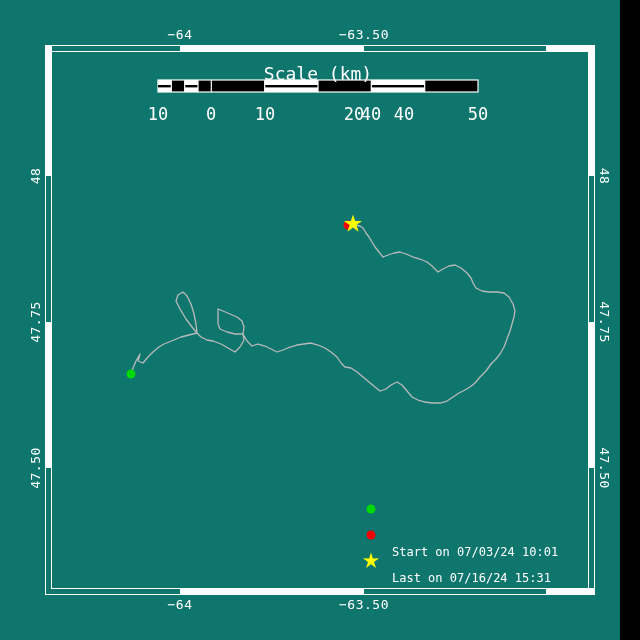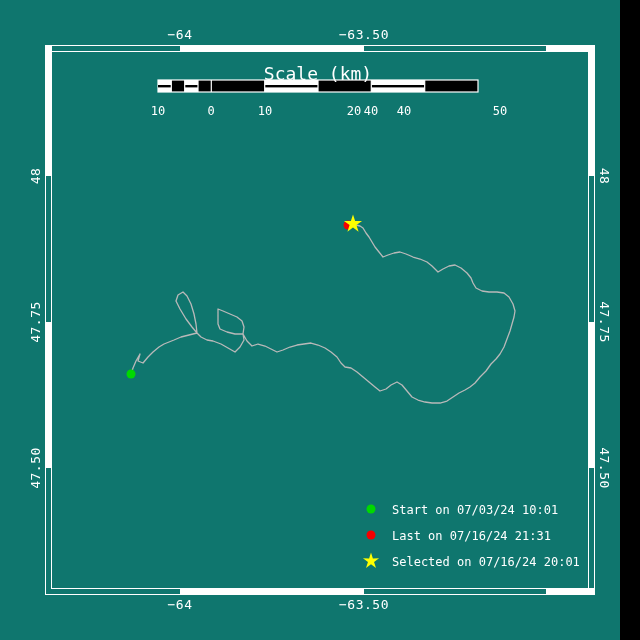--- a/index.html
+++ b/index.html
@@ -7,22 +7,22 @@
     position:relative;width:620px;height:640px;background:#0f766e;overflow:hidden;
     font-family:"DejaVu Sans Mono","Liberation Mono",monospace;color:#fff;
   }
   #plot-svg{position:absolute;left:0;top:0;}
   .lab{position:absolute;white-space:pre;color:#fff;}
   .ax{font-size:13px;letter-spacing:0.5px;}
   .xlab{transform:translateX(-50%);}
   .ylab-left{transform:translate(-50%,-50%) rotate(-90deg);}
   .ylab-right{transform:translate(-50%,-50%) rotate(90deg);}
   .sc-title{font-size:18px;transform:translateX(-50%);}
-  .sc-num{font-size:12px;transform:translateX(-50%);}
-  .leg-text{font-size:12px;letter-spacing:0px;}
+  .sc-num{font-size:17px;transform:translateX(-50%);}
+  .leg-text{font-size:12px;letter-spacing:0px;margin-top:42px;}
 </style>
 </head>
 <body>
 
 <div id="stage">
 
   <svg id="plot-svg" width="640" height="640">
 
     <g>
       <rect x="45.5" y="45.5" width="549" height="549" fill="none" stroke="#ffffff" stroke-width="1"></rect>
@@ -89,18 +89,17 @@
   <div class="lab ax ylab-right" style="left:604px;top:322px;">47.75</div>
   <div class="lab ax ylab-right" style="left:604px;top:468px;">47.50</div>
 
   <div class="lab sc-title" style="left:318px;top:63px;">Scale (km)</div>
   <div class="lab sc-num" style="left:158px;top:104px;">10</div>
   <div class="lab sc-num" style="left:211px;top:104px;">0</div>
   <div class="lab sc-num" style="left:265px;top:104px;">10</div>
   <div class="lab sc-num" style="left:318px;top:104px;margin-left:36px;">20</div>
   <div class="lab sc-num" style="left:371px;top:104px;">40</div>
   <div class="lab sc-num" style="left:404px;top:104px;">40</div>
-  <div class="lab sc-num" style="left:500px;top:104px;">50</div>
+  <div class="lab sc-num" style="left:478px;top:104px;">50</div>
 
   <div class="lab leg-text" style="left:392px;top:503px;">Start on 07/03/24 10:01</div>
-  <div class="lab leg-text" style="left:392px;top:529px;">Last on 07/16/24 21:31</div>
-  <div class="lab leg-text" style="left:392px;top:555px;">Selected on 07/16/24 20:01</div>
+  <div class="lab leg-text" style="left:392px;top:529px;">Last on 07/16/24 15:31</div>
 </div>
 
 </body></html>

